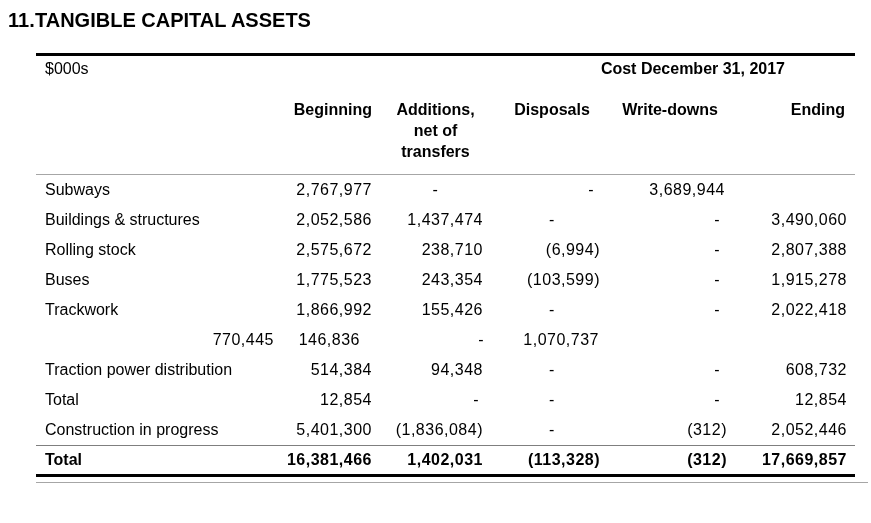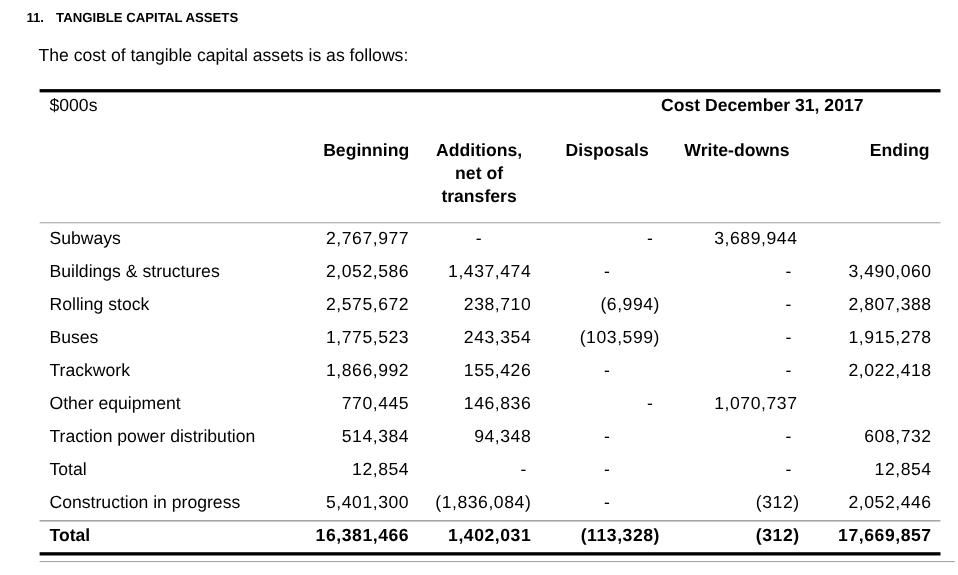--- a/index.html
+++ b/index.html
@@ -1,21 +1,21 @@
 <!DOCTYPE html>
 <html><head>
 <meta charset="utf-8">
 <style>
   html,body { margin:0; padding:0; background:#fff; }
   .page {
     width:871px; height:523px; position:relative; overflow:hidden;
     background:#fff; color:#000;
     font-family:"Liberation Sans", sans-serif; font-size:16px;
   }
-  .title-row { padding-top:9px; margin-left:24px; font-weight:bold; font-size:12px; display:flex; }
+  .title-row { padding-top:9px; margin-left:8px; font-weight:bold; font-size:20px; display:flex; }
   .title-num { width:27px; }
   .intro { margin:19px 0 0 35px; font-size:16px; }
 
   .asset-table { margin:21px 0 0 36px; width:819px; }
   .rule-top    { height:3px; background:#000; }
   .rule-mid    { height:1px; background:#a6a6a6; }
   .rule-total  { height:1px; background:#7f7f7f; }
   .rule-bottom { height:3px; background:#000; }
   .rule-under  { height:1px; background:#a6a6a6; width:832px; margin-top:5px; }
 
@@ -48,21 +48,20 @@
 </head>
 <body>
 
 <div class="page">
 
   <div class="title-row">
     <span class="title-num">11.</span>
     <span>TANGIBLE CAPITAL ASSETS</span>
   </div>
 
-  <div class="intro">The cost of tangible capital assets is as follows:</div>
 
   <div class="asset-table">
     <div class="rule-top"></div>
 
     <div class="period-row">
       <span class="units">$000s</span>
       <span class="period">Cost December 31, 2017</span>
     </div>
 
     <div class="grid hdr-row">
@@ -111,21 +110,20 @@
     </div>
     <div class="grid data-row">
       <div class="c-label">Trackwork</div>
       <div class="c-beg num">1,866,992</div>
       <div class="c-add num">155,426</div>
       <div class="c-dis num is-dash">-</div>
       <div class="c-wd num is-dash">-</div>
       <div class="c-end num">2,022,418</div>
     </div>
     <div class="grid data-row">
-      <div class="c-label">Other equipment</div>
       <div class="c-beg num">770,445</div>
       <div class="c-add num">146,836</div>
       <div class="c-wd num is-dash">-</div>
       <div class="c-end num">1,070,737</div>
     </div>
     <div class="grid data-row">
       <div class="c-label">Traction power distribution</div>
       <div class="c-beg num">514,384</div>
       <div class="c-add num">94,348</div>
       <div class="c-dis num is-dash">-</div>

